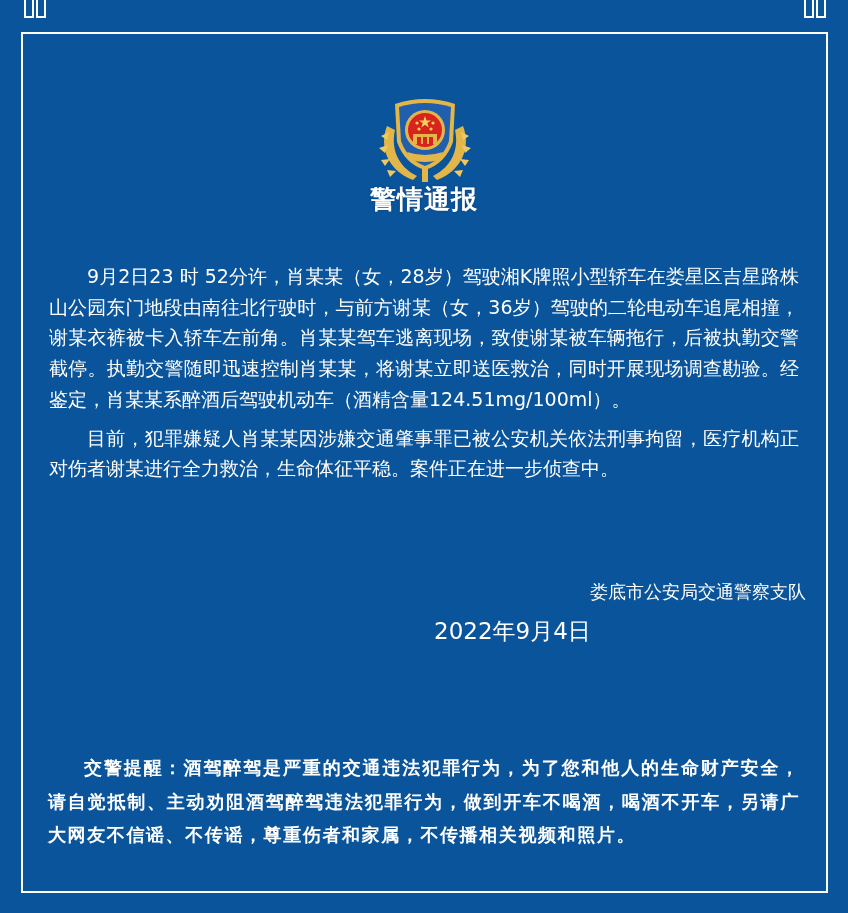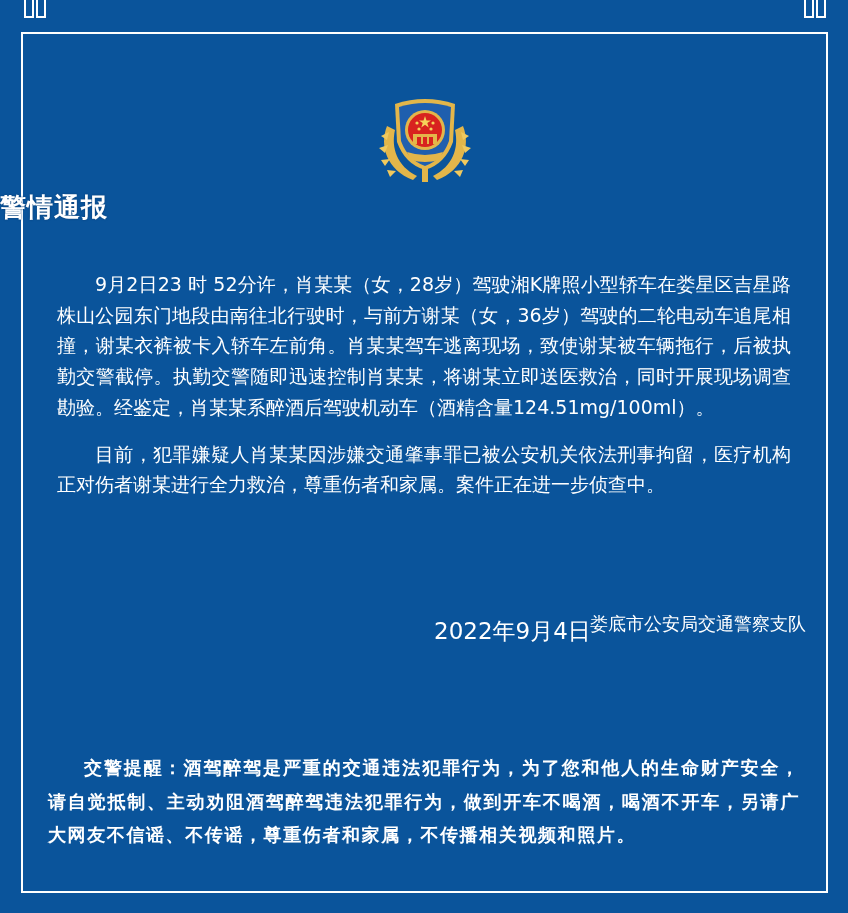--- a/index.html
+++ b/index.html
@@ -20,32 +20,31 @@
     background: transparent;
   }
   .tab.t1 { left: 24px; }
   .tab.t2 { left: 36px; }
   .tab.t3 { left: 804px; }
   .tab.t4 { left: 816px; }
   .emblem {
     position: absolute; left: 373px; top: 96px; width: 104px; height: 92px;
   }
   .title {
-    position: absolute; left: 0; right: 0; top: 182px; 
+    position: absolute; left: 0; right: 0; top: 182px; text-align: center;
     font-size: 26px; font-weight: bold; letter-spacing: 1px;
     text-shadow: 0 0 2px #0a3b70;
-    margin-top: 8px;
   }
   .body-text {
     position: absolute; left: 41px; width: 766px; top: 253px;
     font-size: 19px; line-height: 30.7px; text-align: justify;
   }
-  .body-text p { margin: 16px; text-indent: 2em; }
+  .body-text p { margin: 8px; text-indent: 2em; }
   .sig {
-    position: absolute; right: 42px; top: 612px;
+    position: absolute; right: 42px; top: 580px;
     font-size: 18px;
   }
   .date {
     position: absolute; left: 434px; top: 616px;
     font-size: 23px;
   }
   .reminder {
     position: absolute; left: 41px; width: 766px; top: 744px;
     font-family: "DejaVu Serif", "Liberation Serif", serif;
     font-weight: bold; font-size: 18px; line-height: 33.5px;
@@ -94,21 +93,21 @@
 
     <path d="M34 56 Q52 62 70 56 L66 64 Q52 68 38 64 Z" fill="#e3b64a"></path>
     <rect x="49" y="70" width="6" height="16" fill="#e3b64a"></rect>
   </svg>
 </div>
 
 <div class="title">警情通报</div>
 
 <div class="body-text">
   <p>9月2日23 时 52分许，肖某某（女，28岁）驾驶湘K牌照小型轿车在娄星区吉星路株山公园东门地段由南往北行驶时，与前方谢某（女，36岁）驾驶的二轮电动车追尾相撞，谢某衣裤被卡入轿车左前角。肖某某驾车逃离现场，致使谢某被车辆拖行，后被执勤交警截停。执勤交警随即迅速控制肖某某，将谢某立即送医救治，同时开展现场调查勘验。经鉴定，肖某某系醉酒后驾驶机动车（酒精含量124.51mg/100ml）。</p>
-  <p>目前，犯罪嫌疑人肖某某因涉嫌交通肇事罪已被公安机关依法刑事拘留，医疗机构正对伤者谢某进行全力救治，尊重伤者和家属。案件正在进一步侦查中。</p>
+  <p>目前，犯罪嫌疑人肖某某因涉嫌交通肇事罪已被公安机关依法刑事拘留，医疗机构正对伤者谢某进行全力救治，生命体征平稳。案件正在进一步侦查中。</p>
 </div>
 
 <div class="sig">娄底市公安局交通警察支队</div>
 <div class="date">2022年9月4日</div>
 
 <div class="reminder">
   <p>交警提醒：酒驾醉驾是严重的交通违法犯罪行为，为了您和他人的生命财产安全，请自觉抵制、主动劝阻酒驾醉驾违法犯罪行为，做到开车不喝酒，喝酒不开车，另请广大网友不信谣、不传谣，尊重伤者和家属，不传播相关视频和照片。</p>
 </div>
 
 </body></html>

